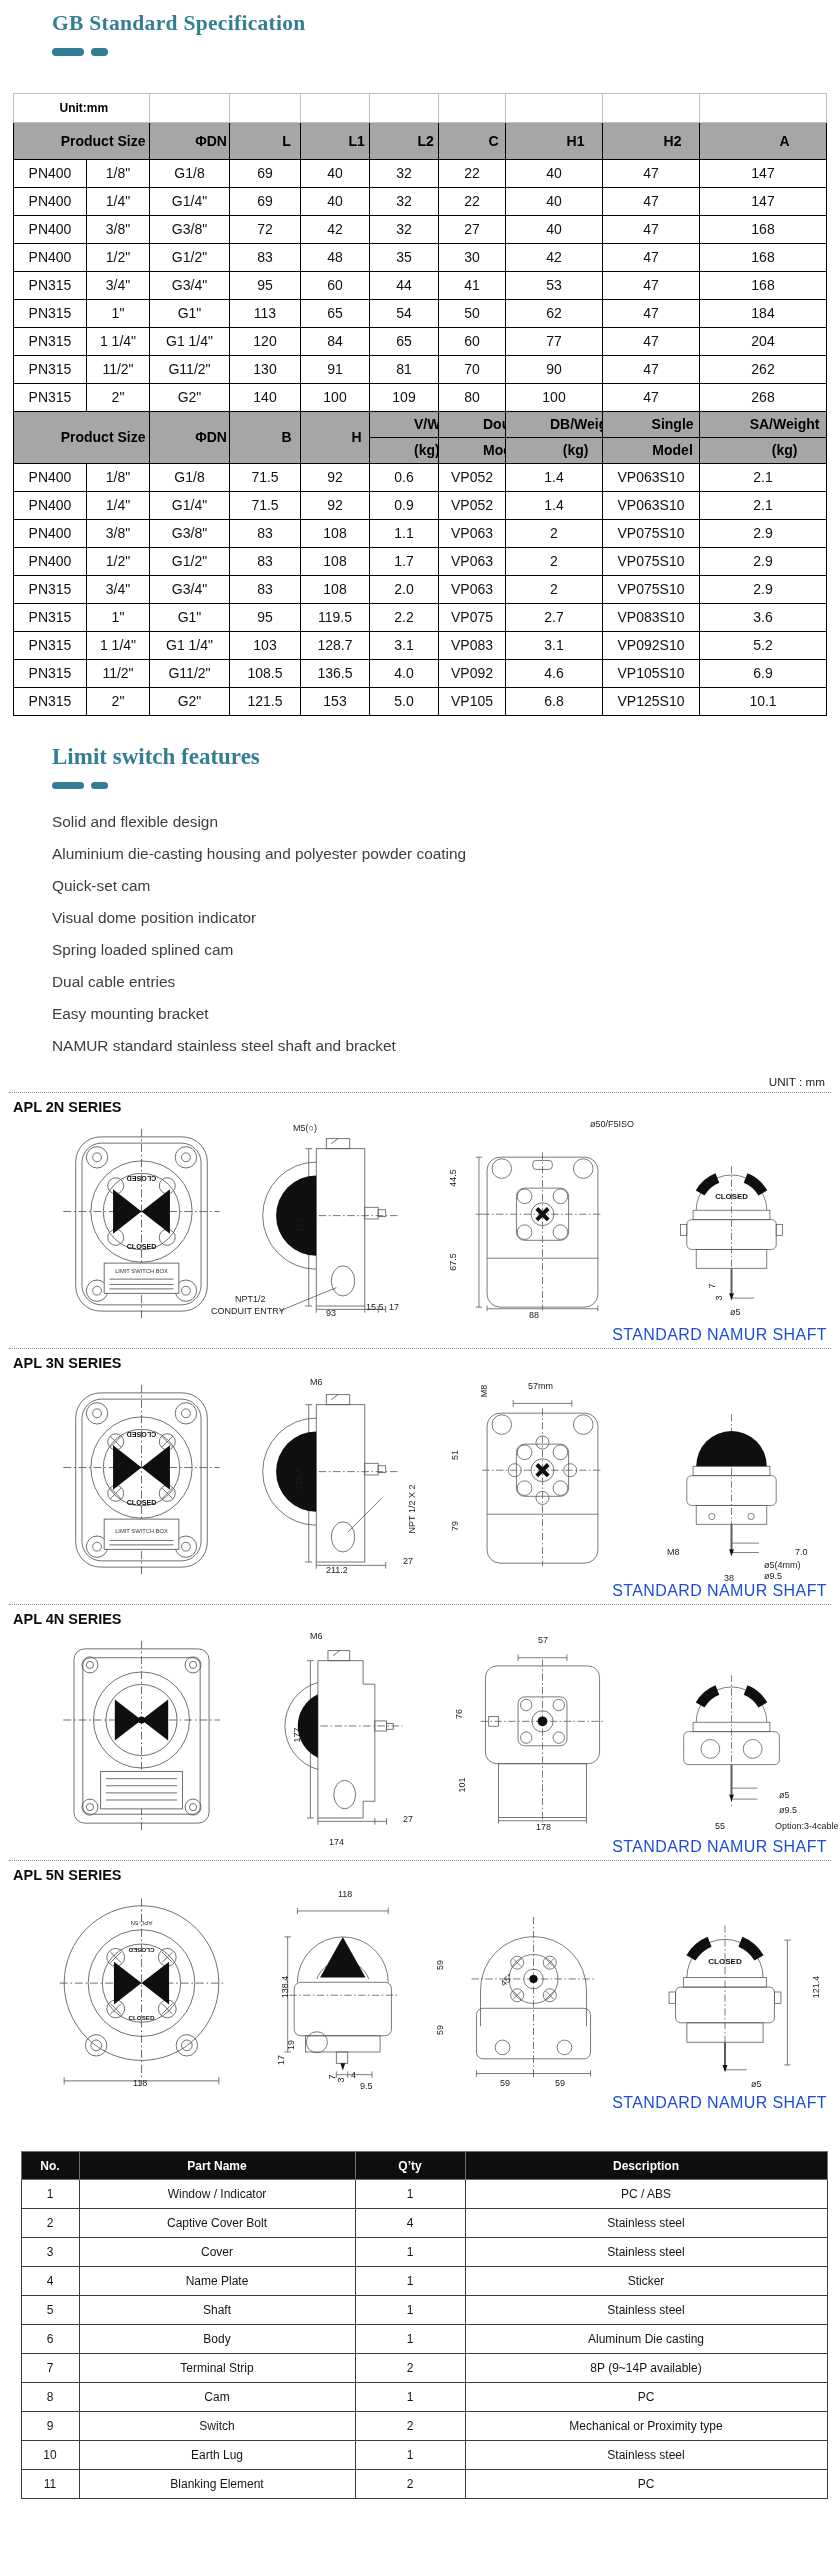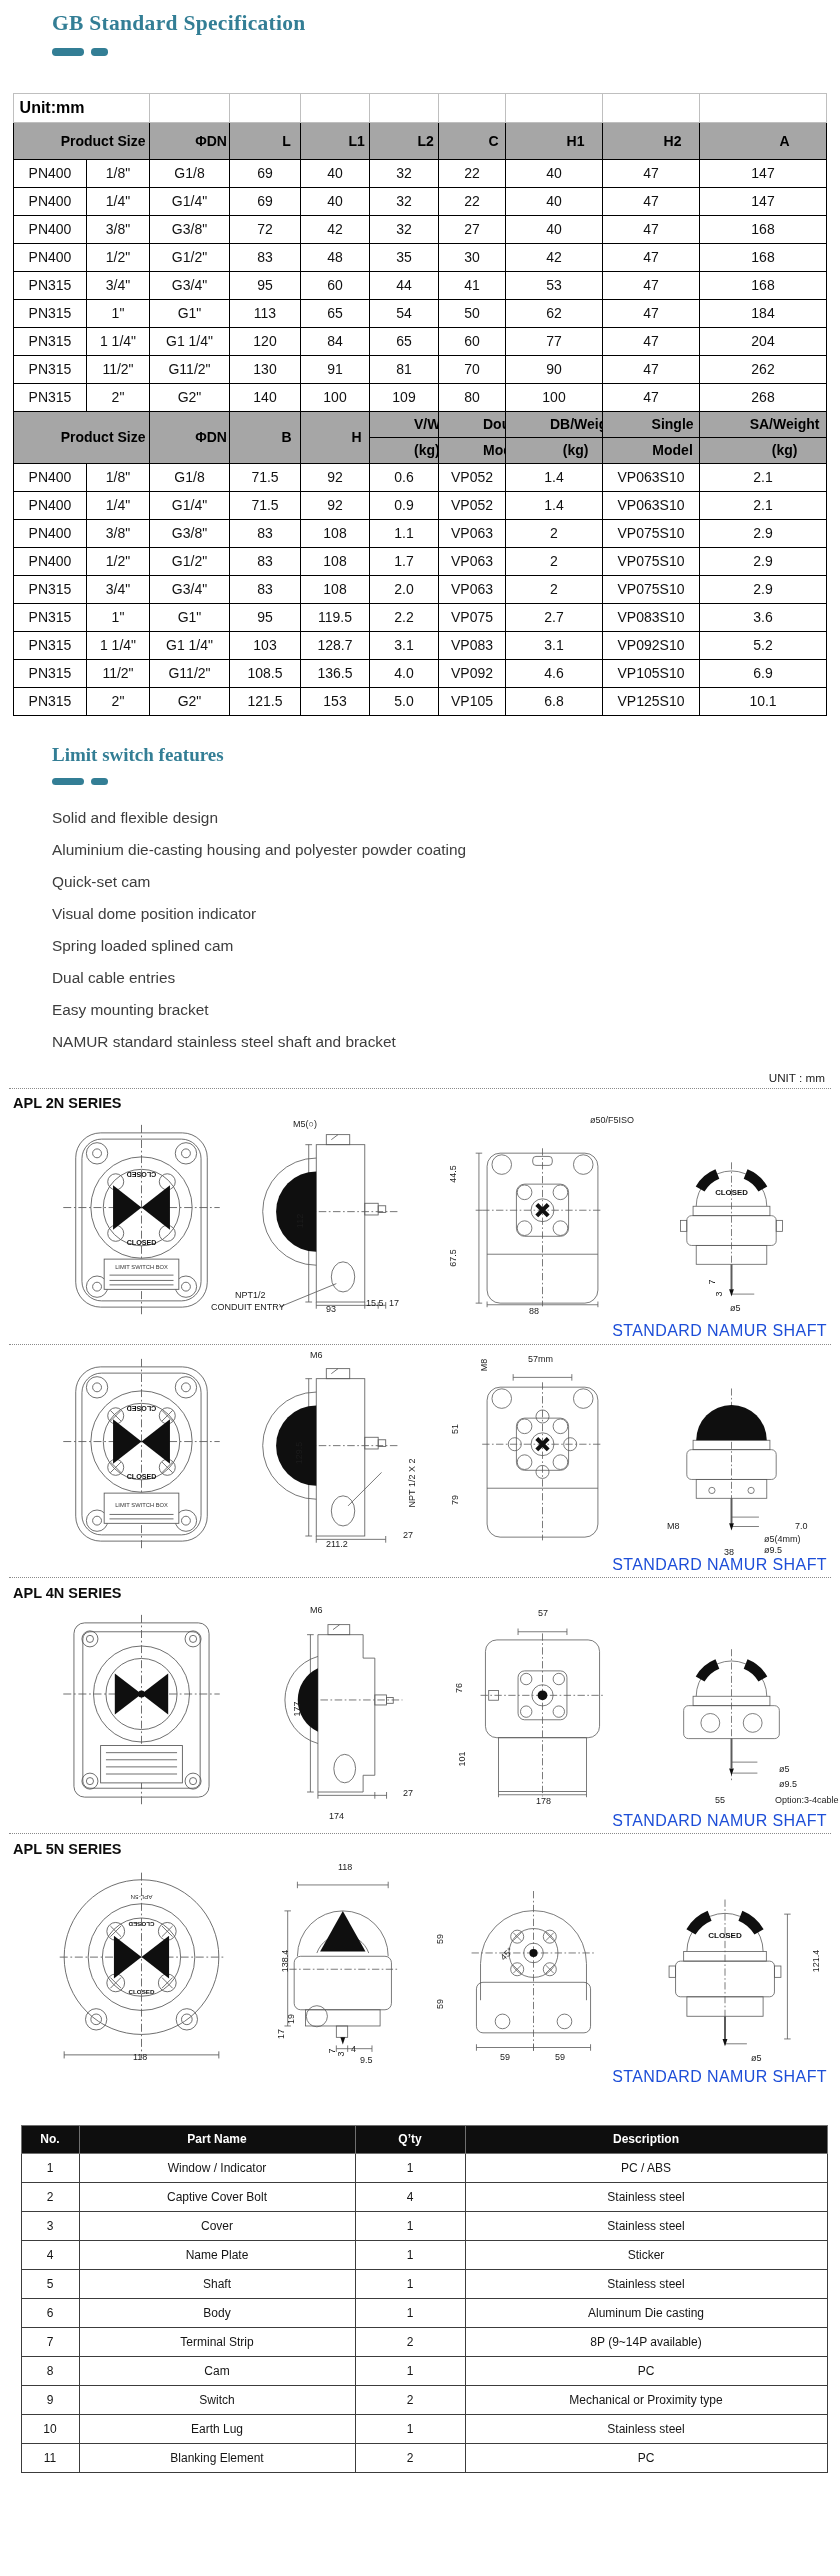--- a/index.html
+++ b/index.html
@@ -4,32 +4,32 @@
 <style>
   :root { --accent:#337e95; }
   * { box-sizing:border-box; }
   body { margin:0; width:840px; min-height:2576px; background:#fff;
          font-family:"Liberation Sans", sans-serif; color:#111; }
 
   
   .h-title { font-family:"Liberation Serif", serif; font-weight:bold;
              color:var(--accent); margin:11.2px 0 0 52px; }
   h1.h-title { font-size:21.5px; letter-spacing:0.3px; }
-  h2.h-title { font-size:19px; margin-top:28px; }
+  h2.h-title { font-size:23px; margin-top:28px; }
   .dashes { display:flex; gap:6.5px; margin:12px 0 0 52px; }
   .dash { height:7.5px; border-radius:3.7px; background:var(--accent); }
   .dash.long { width:32px; } .dash.short { width:17px; }
 
   
   table.spec { border-collapse:collapse; width:814px; margin:37px 0 0 13px;
                font-size:14px; table-layout:fixed; }
   table.spec td, table.spec th { border:0.9px solid #000; text-align:center;
                height:28px; padding:0 0.9px; font-weight:normal; overflow:hidden; }
   table.spec .unit-row td { border-color:#bfbfbf; height:29px; }
-  table.spec .unit-cell { text-align:left; font-weight:bold; font-size:16px; padding-left:5.6px; color:#000; }
+  table.spec .unit-cell { text-align:center; font-weight:bold; font-size:12px; padding-left:5.6px; color:#000; }
   table.spec tr.hdr th { background:#a6a6a6; font-weight:bold; color:#000;padding-left:44px; }
   table.spec tr.h1row th { height:37px; }
   table.spec tr.h2row th { height:26px; }
   table.spec { border:1.9px solid #000; }
 
   
   ul.features { list-style:none; margin:17px 0 0 52px; padding:0;
                 font-size:15.4px; color:#3d3d3d; }
   ul.features li { line-height:32px; }
 
@@ -468,20 +468,21 @@
     <span class="dim v" style="left:703px;top:176px">3</span>
     <span class="dim" style="left:717px;top:190px">ø5</span>
     <span class="dim" style="left:222px;top:177px">NPT1/2</span>
     <span class="dim" style="left:198px;top:189px">CONDUIT ENTRY</span>
   </div>
   <div class="caption">STANDARD NAMUR SHAFT</div>
 </section>
 <div class="rule"></div>
 
 <section>
+  <div class="series-title">APL 3N SERIES</div>
   <div class="drawing">
     <svg style="left:47px;top:11.2px" width="163" height="192" viewBox="0 0 180 216">
       <g fill="none" stroke="#5c5c5c">
         <rect x="16" y="10" width="148" height="196" rx="28"></rect>
           <rect x="23" y="17" width="134" height="182" rx="22"></rect>
         <circle cx="40" cy="33" r="12"></circle>
           <circle cx="40" cy="33" r="5"></circle>
           <circle cx="140" cy="33" r="12"></circle>
           <circle cx="140" cy="33" r="5"></circle>
         <circle cx="40" cy="183" r="12"></circle>

